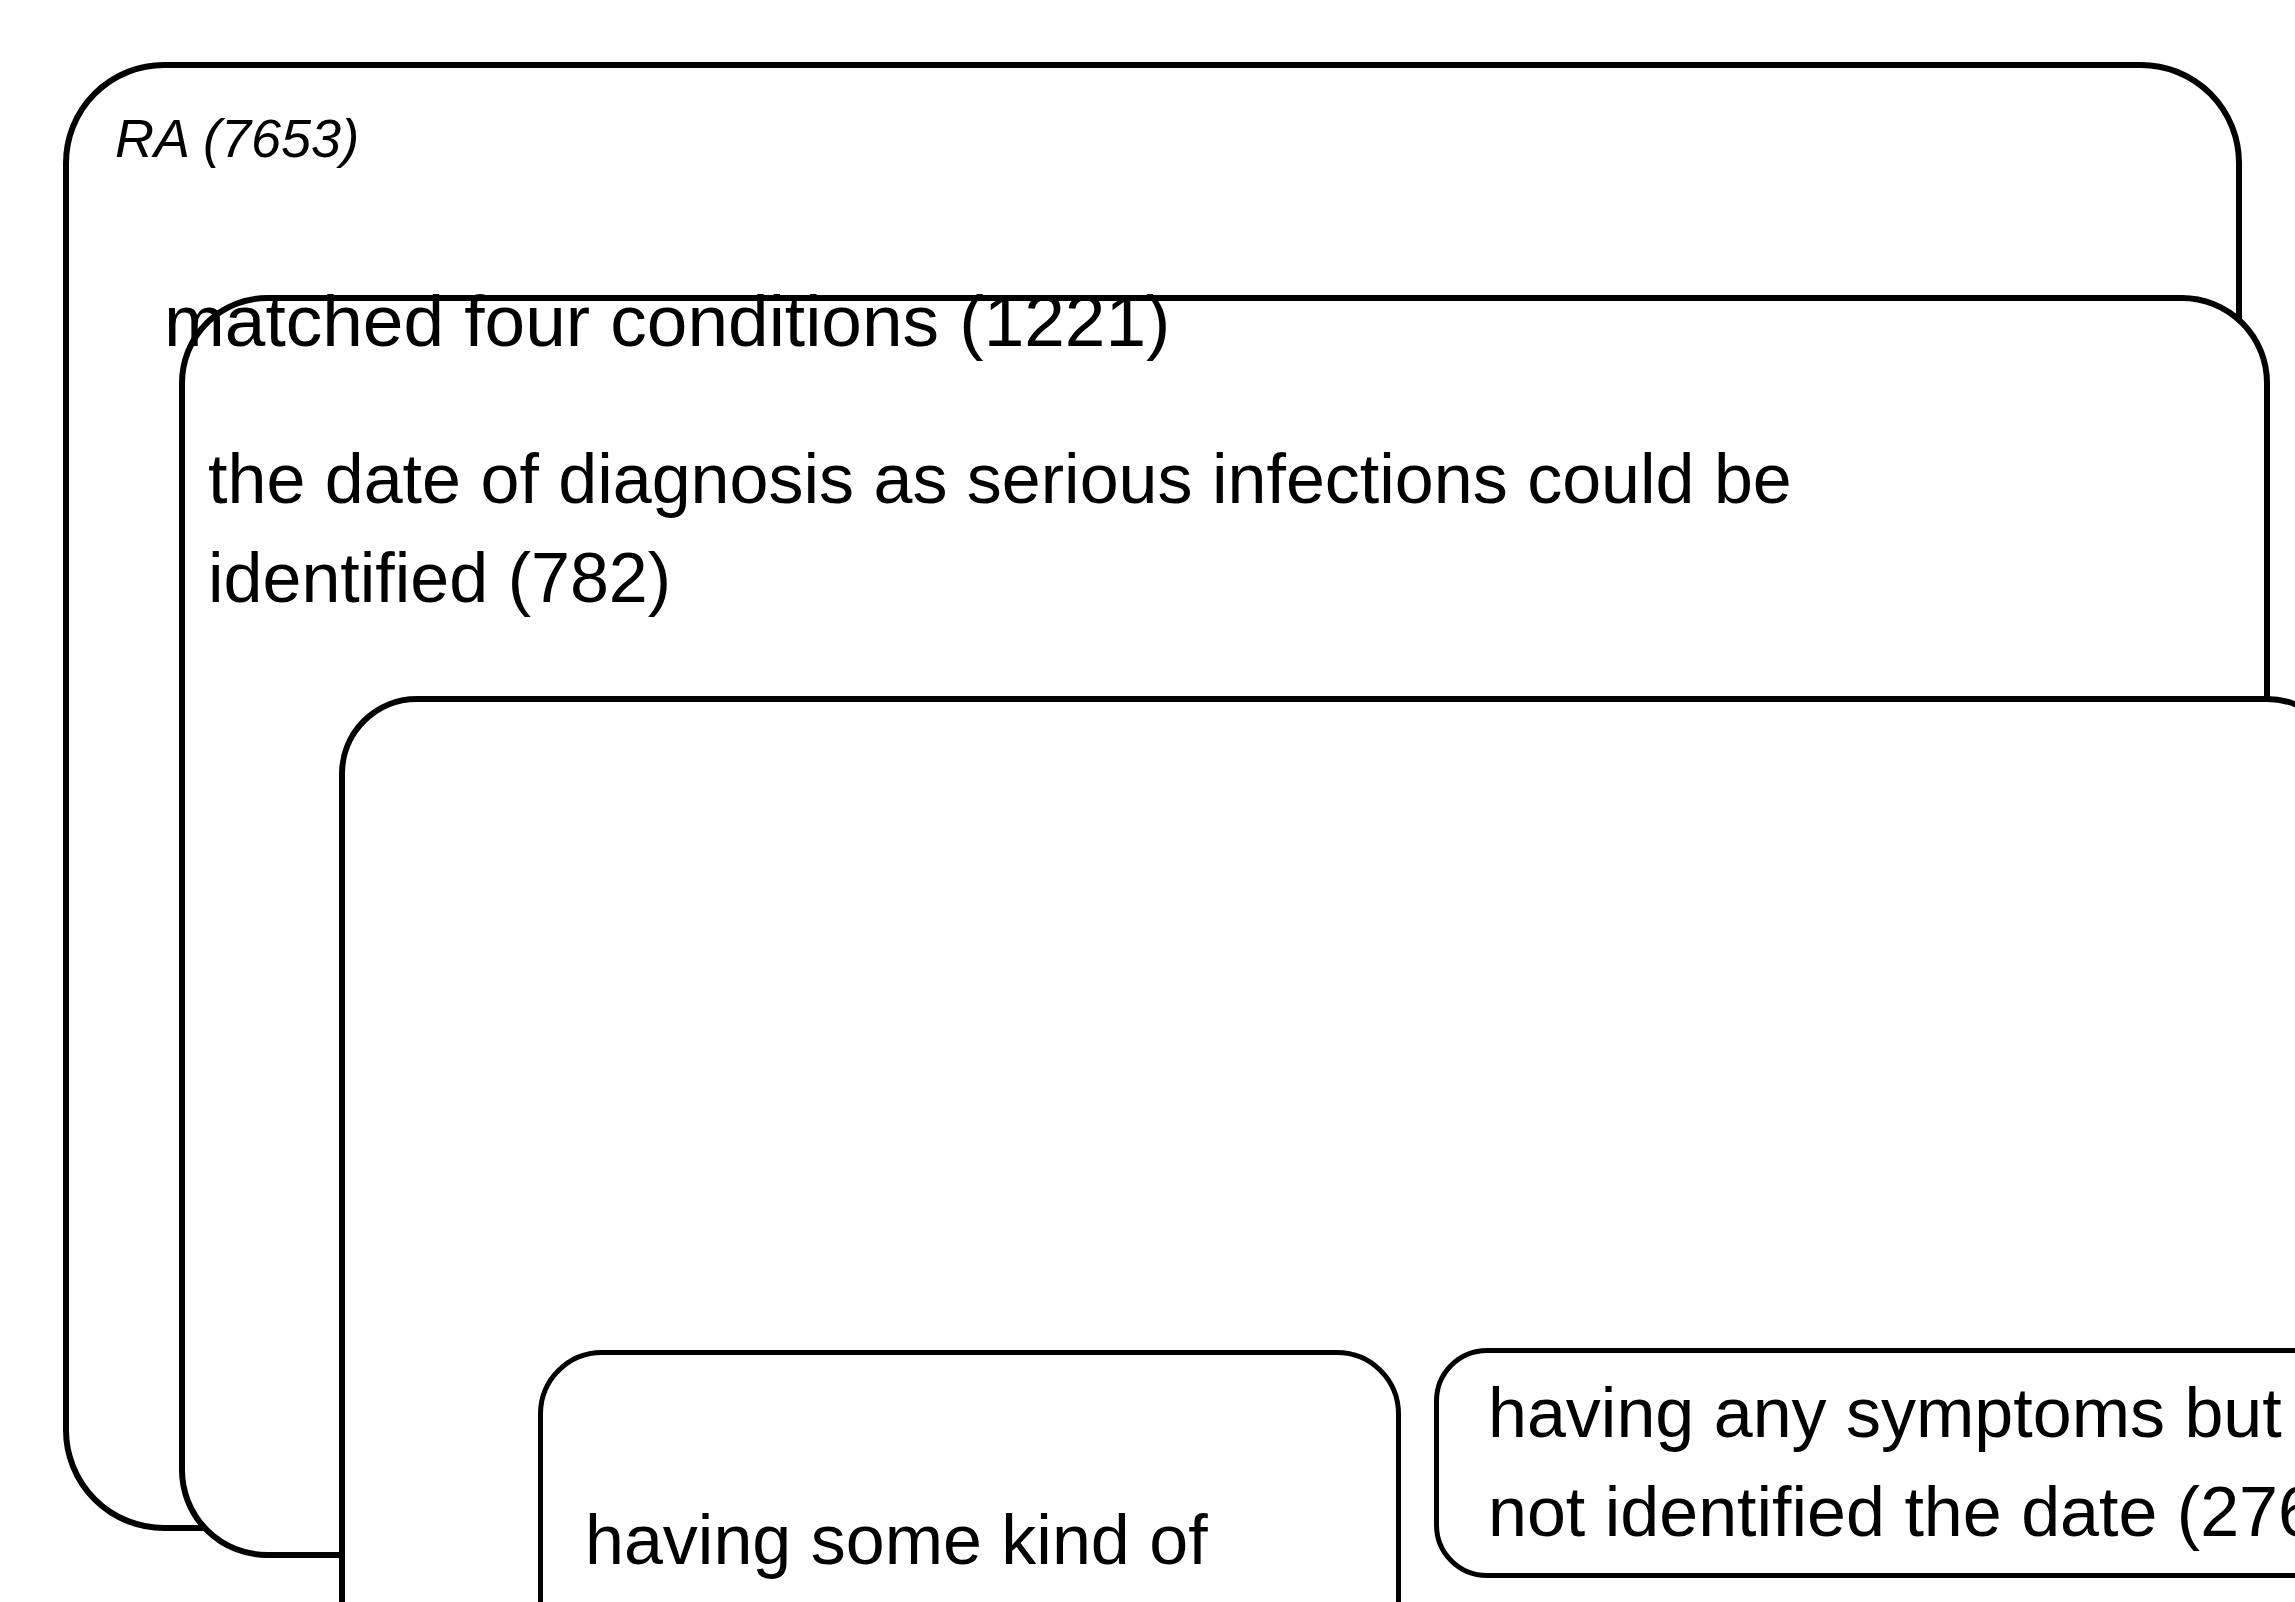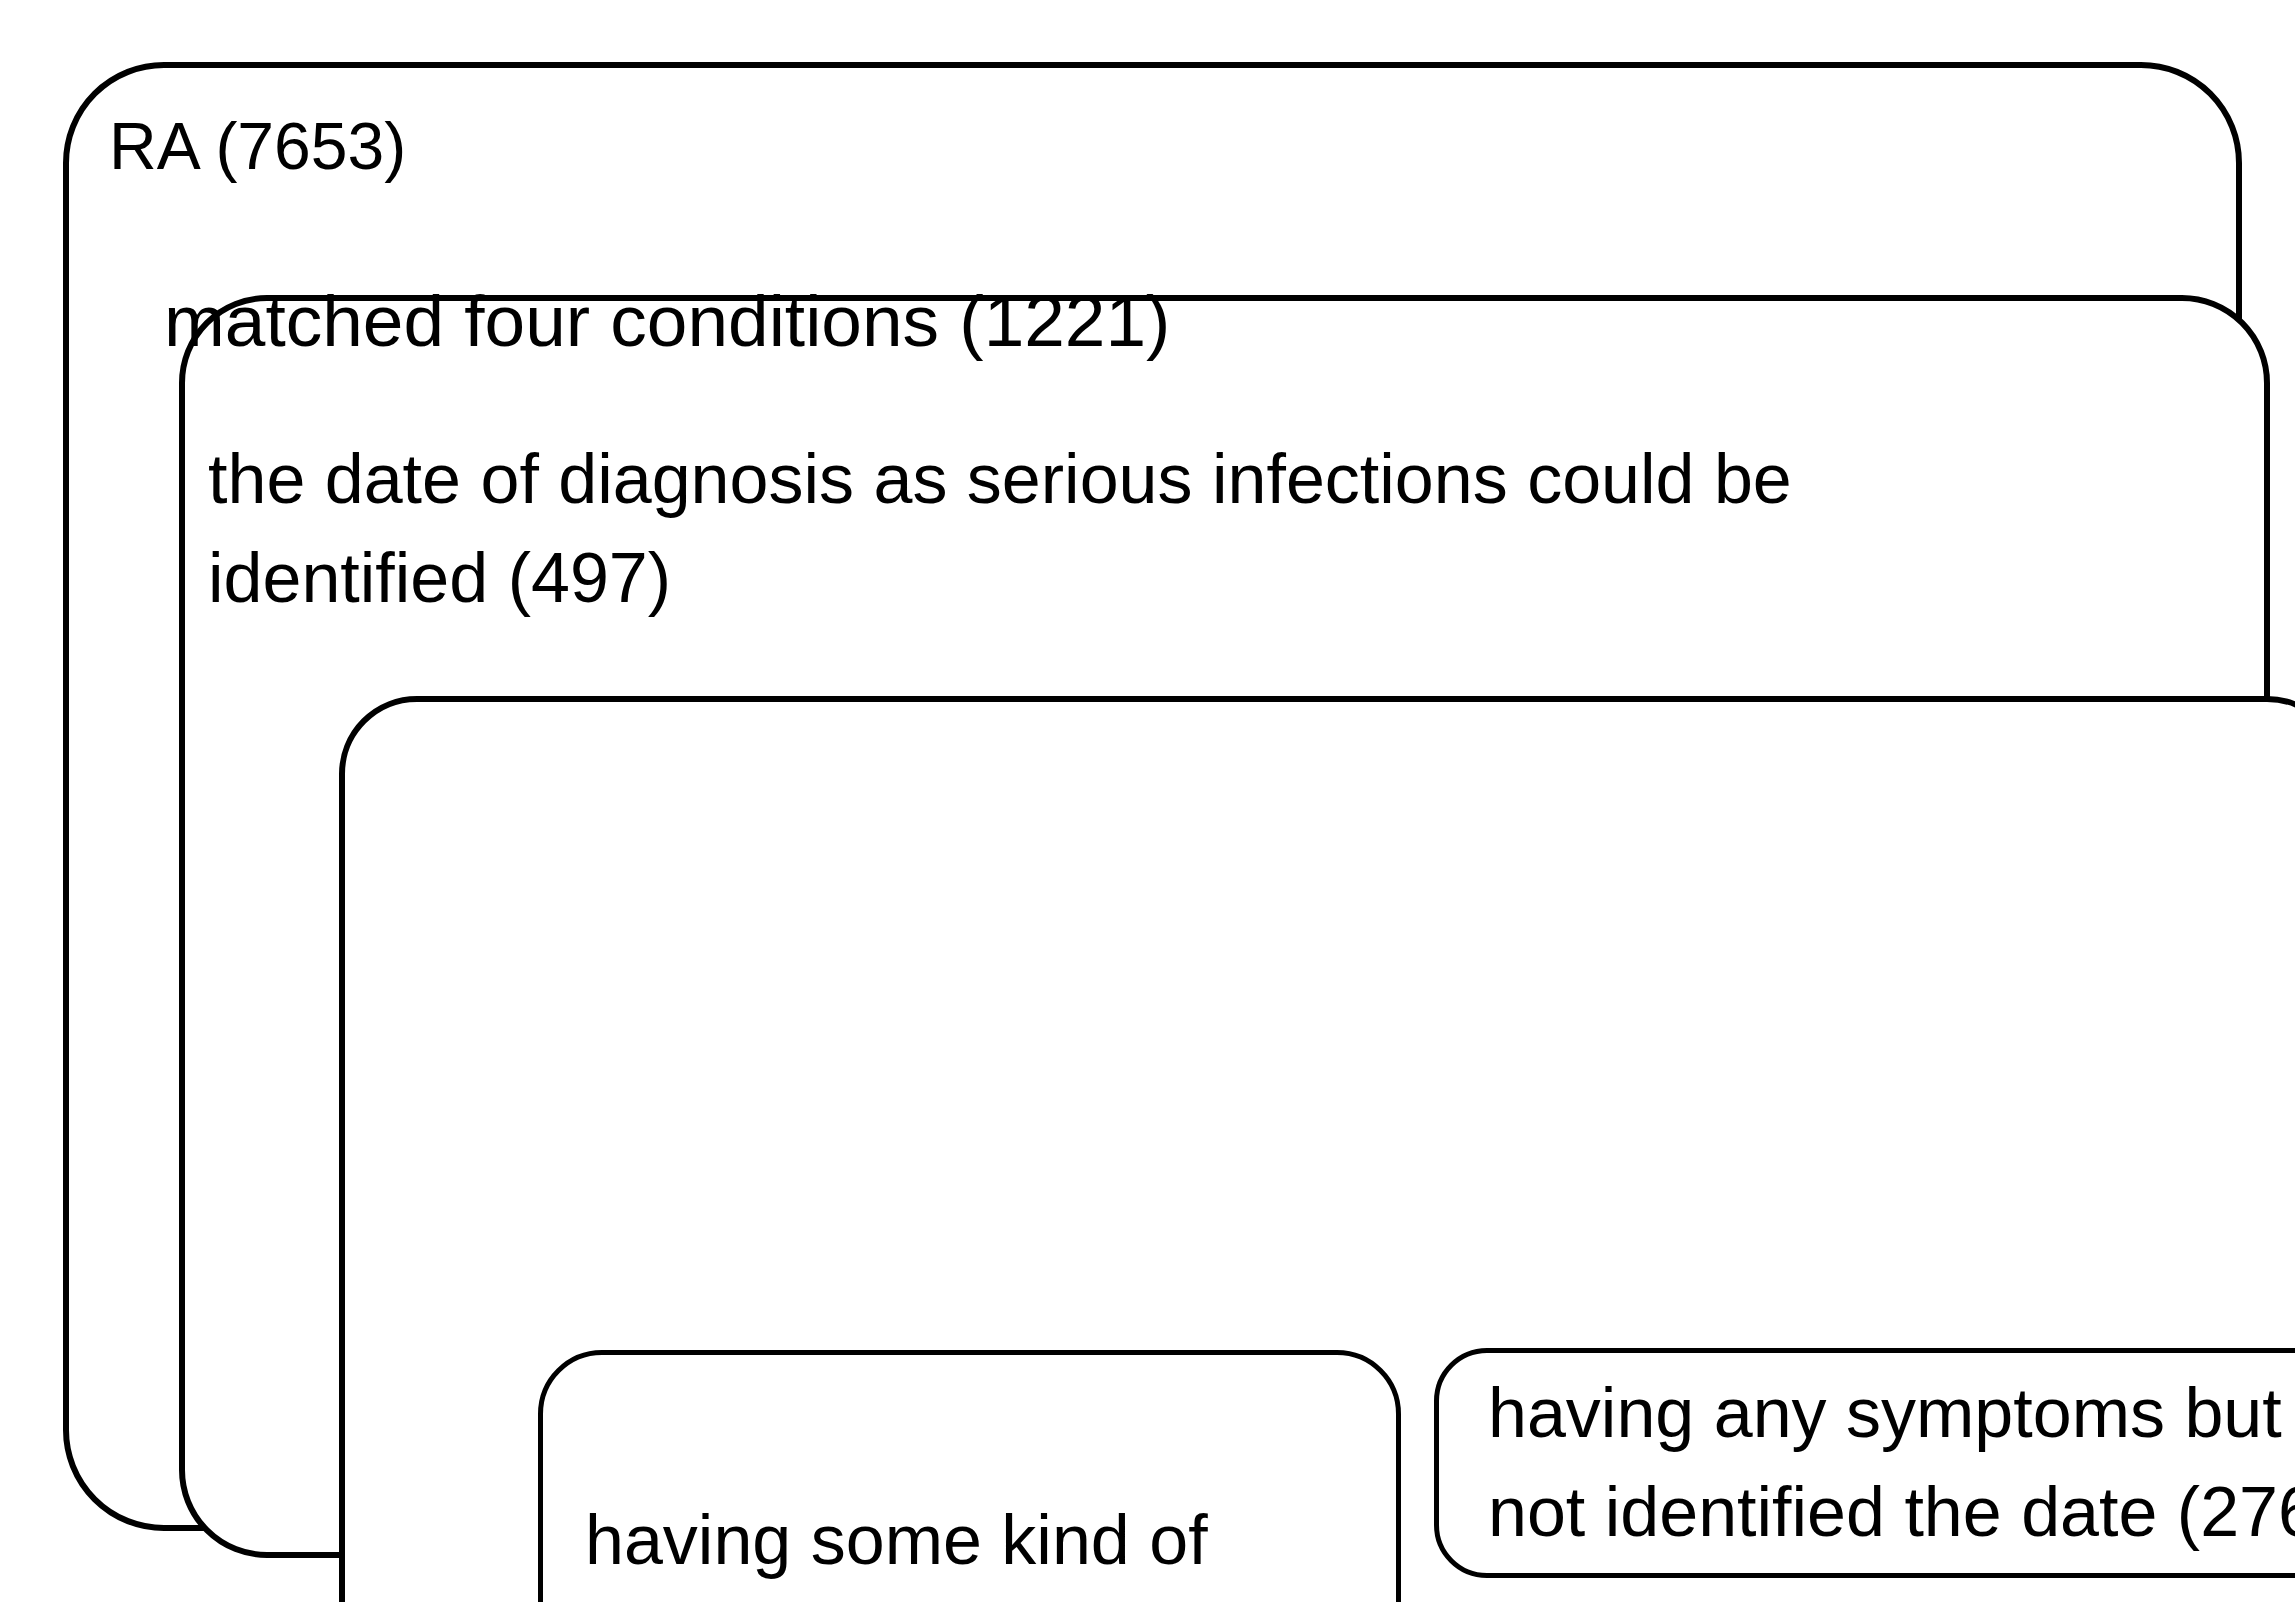--- a/index.html
+++ b/index.html
@@ -27,21 +27,21 @@
   }
   .lbl {
     position: absolute;
     white-space: pre-line;
     font-size: 70px;
     line-height: 1.42;
     color: #000000;
   }
   
   #box-ra        { left: 63px;  top: 62px;  width: 2179px; height: 1469px; border-radius: 101px; }
-  #lbl-ra        { left: 109px; top: 100px; font-size: 66px; }
+  #lbl-ra        { left: 115px; top: 100px; font-size: 54px; font-style: italic; }
   
   #box-matched   { left: 110px; top: 227px; width: 2091px; height: 1263px; border-radius: 88px; }
   #lbl-matched   { left: 164px; top: 269px; font-size: 73px; text-align: center; }
   
   #box-date      { left: 154px; top: 395px; width: 2006px; height: 1056px; border-radius: 78px; }
   #lbl-date      { left: 208px; top: 430px; width: 1894px; }
   
   #box-symptoms  { left: 193px; top: 648px; width: 863px; height: 758px; border-radius: 64px;
                    display: flex; align-items: center; }
   #lbl-symptoms  { position: static; padding: 81px 27px 0 42px; line-height: 1.64; }
@@ -74,16 +74,16 @@
 
       </div>
     </div>
   </div>
 
   <div class="lbl" id="lbl-ra">RA (7653)</div>
 
   <div class="lbl" id="lbl-matched">matched four conditions (1221)</div>
 
   <div class="lbl" id="lbl-date">the date of diagnosis as serious infections could be
-identified (497)</div>
+identified (782)</div>
 
 </div>
 
 
 </body></html>

